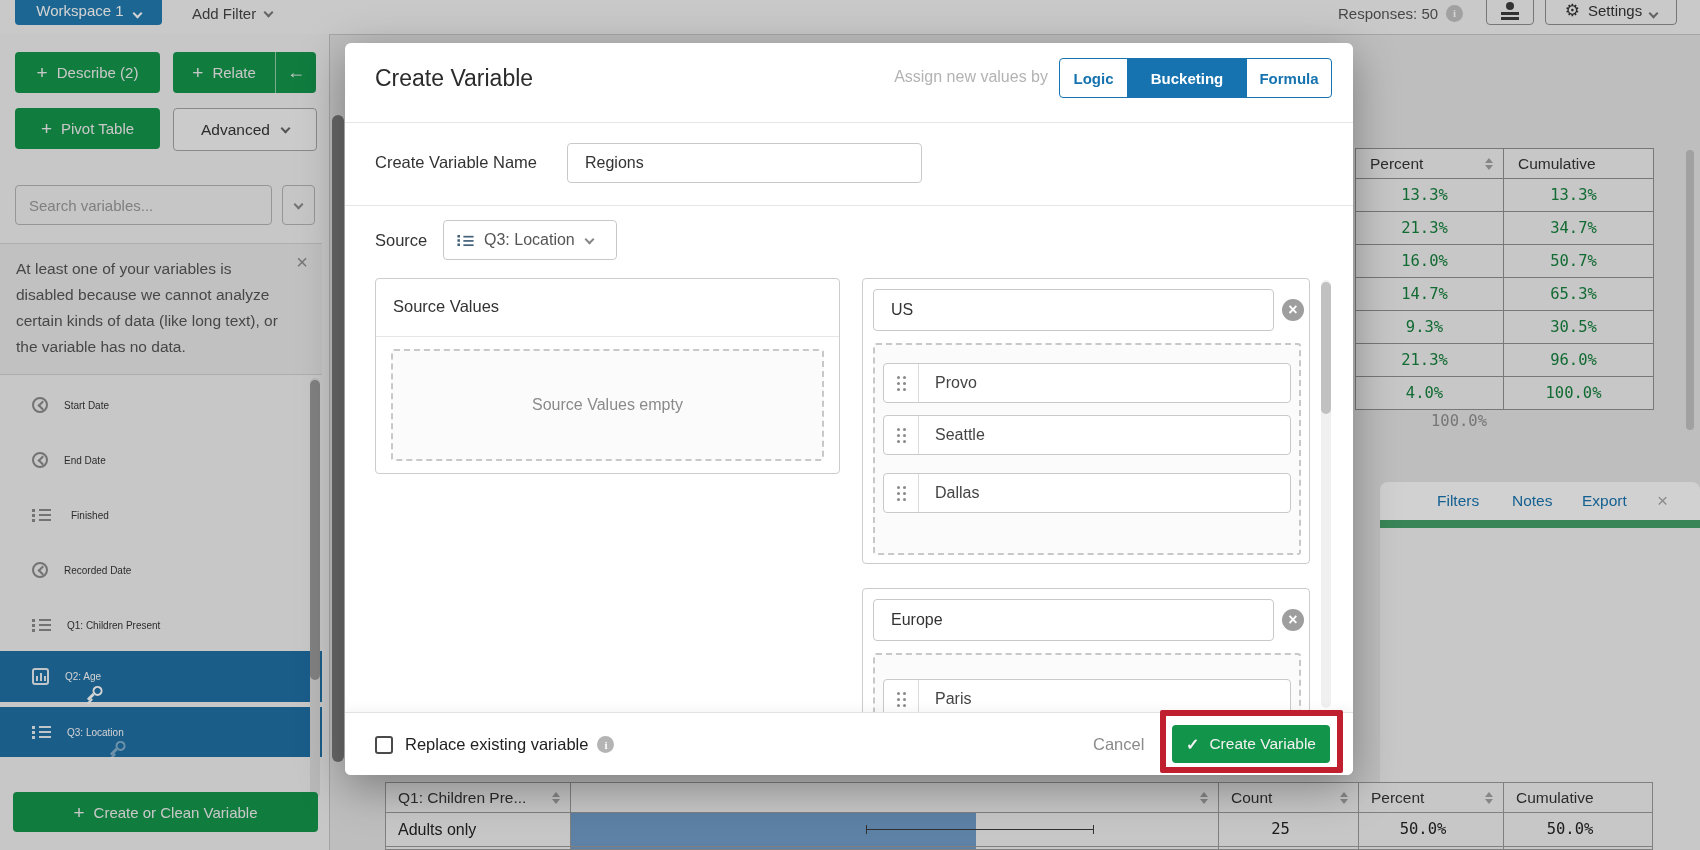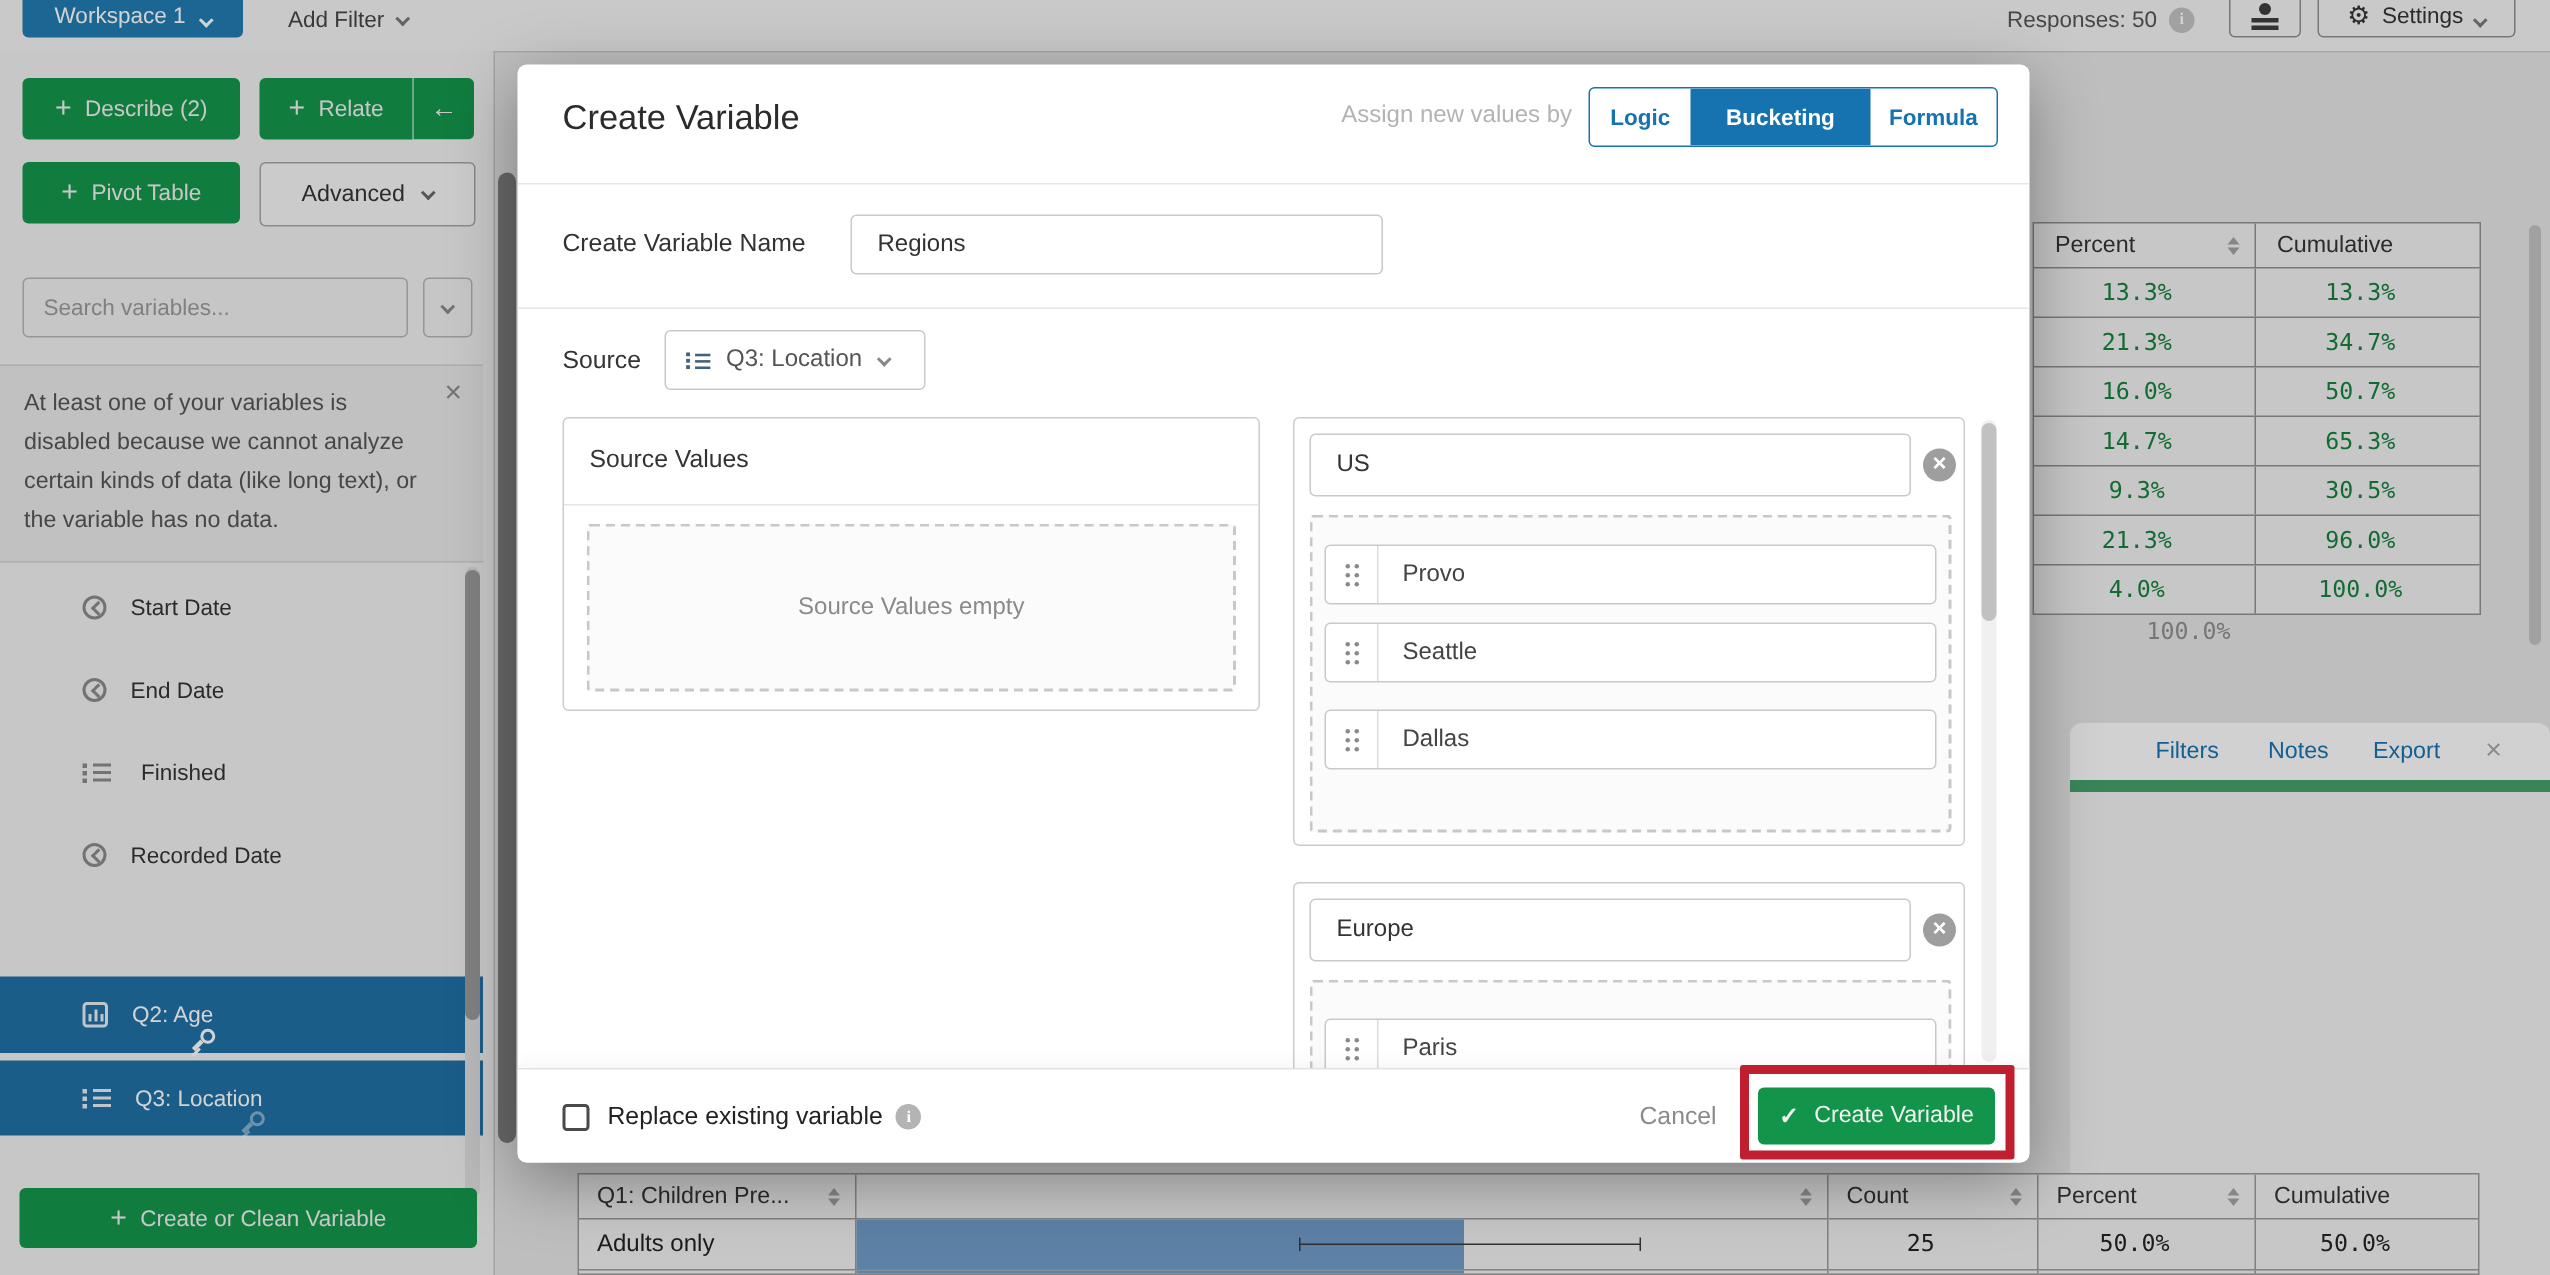--- a/index.html
+++ b/index.html
@@ -31,22 +31,22 @@
            display:flex;align-items:center;justify-content:center;gap:12px;font-size:15.5px;color:#333;}
   .search-box{left:15px;top:151px;width:257px;height:40px;border:1px solid #b5b5b5;border-radius:4px;background:#efefef;box-sizing:border-box;}
   .search-box input{width:100%;height:100%;border:0;background:transparent;outline:none;padding:0 13px;font-size:15px;color:#666;font-family:inherit;}
   .search-box input::placeholder{color:#9a9a9a;}
   .search-dd{left:282px;top:151px;width:33px;height:40px;border:1px solid #b5b5b5;border-radius:4px;background:#efefef;
              display:flex;align-items:center;justify-content:center;color:#8a8a8a;box-sizing:border-box;}
   .warnbox{left:0;top:209px;width:322px;height:132px;background:#e9e9e9;border-top:1px solid #d2d2d2;border-bottom:1px solid #d2d2d2;
            box-sizing:border-box;padding:12px 40px 0 16px;font-size:15.5px;line-height:26px;color:#555;}
   .warn-x{right:14px;top:8px;font-size:20px;color:#8d8d8d;line-height:1;cursor:pointer;}
   .varlist{left:0;top:341px;width:322px;height:425px;}
-  .varrow{position:absolute;left:0;width:322px;height:50px;display:flex;align-items:center;gap:16px;padding-left:55px;
-          box-sizing:border-box;font-size:15px;color:#333;cursor:pointer;}
+  .varrow{position:absolute;left:0;width:322px;height:50px;display:flex;align-items:center;gap:16px;padding-left:32px;
+          box-sizing:border-box;font-size:10px;color:#333;cursor:pointer;}
   .varrow .vicon{color:#8a8a8a;flex:0 0 auto;}
   .varrow.sel{background:#1e6fa5;color:#fff;}
   .varrow.sel .vicon{color:#e8eef3;}
   .keyic{position:absolute;right:32px;top:16px;color:#fff;}
   .keyic.dim{opacity:.45;}
   .sb-scroll-track{left:310px;top:344px;width:10px;height:420px;background:#e0e0e0;border-radius:5px;}
   .sb-scroll-thumb{left:310px;top:346px;width:10px;height:300px;background:#9b9b9b;border-radius:5px;}
   .create-clean{left:13px;top:758px;width:305px;height:40px;}
   
   .icon-clock{display:inline-block;width:16px;height:16px;border:2px solid currentColor;border-radius:50%;position:relative;box-sizing:border-box;}
@@ -212,20 +212,24 @@
       <span>End Date</span>
     </div>
     <div class="varrow" style="top:115px;gap:20px;">
       <span class="vicon icon-list"></span>
       <span>Finished</span>
     </div>
     <div class="varrow" style="top:170px;">
       <span class="vicon icon-clock"></span>
       <span>Recorded Date</span>
     </div>
+    <div class="varrow" style="top:225px;">
+      <span class="vicon icon-list"></span>
+      <span>Q1: Children Present</span>
+    </div>
     <div class="varrow sel" style="top:276px;height:51px;">
       <span class="vicon icon-chart"></span>
       <span>Q2: Age</span>
       <span class="keyic icon-key"></span>
     </div>
     <div class="varrow sel" style="top:332px;">
       <span class="vicon icon-list"></span>
       <span>Q3: Location</span>
       <span class="keyic icon-key dim"></span>
     </div>

